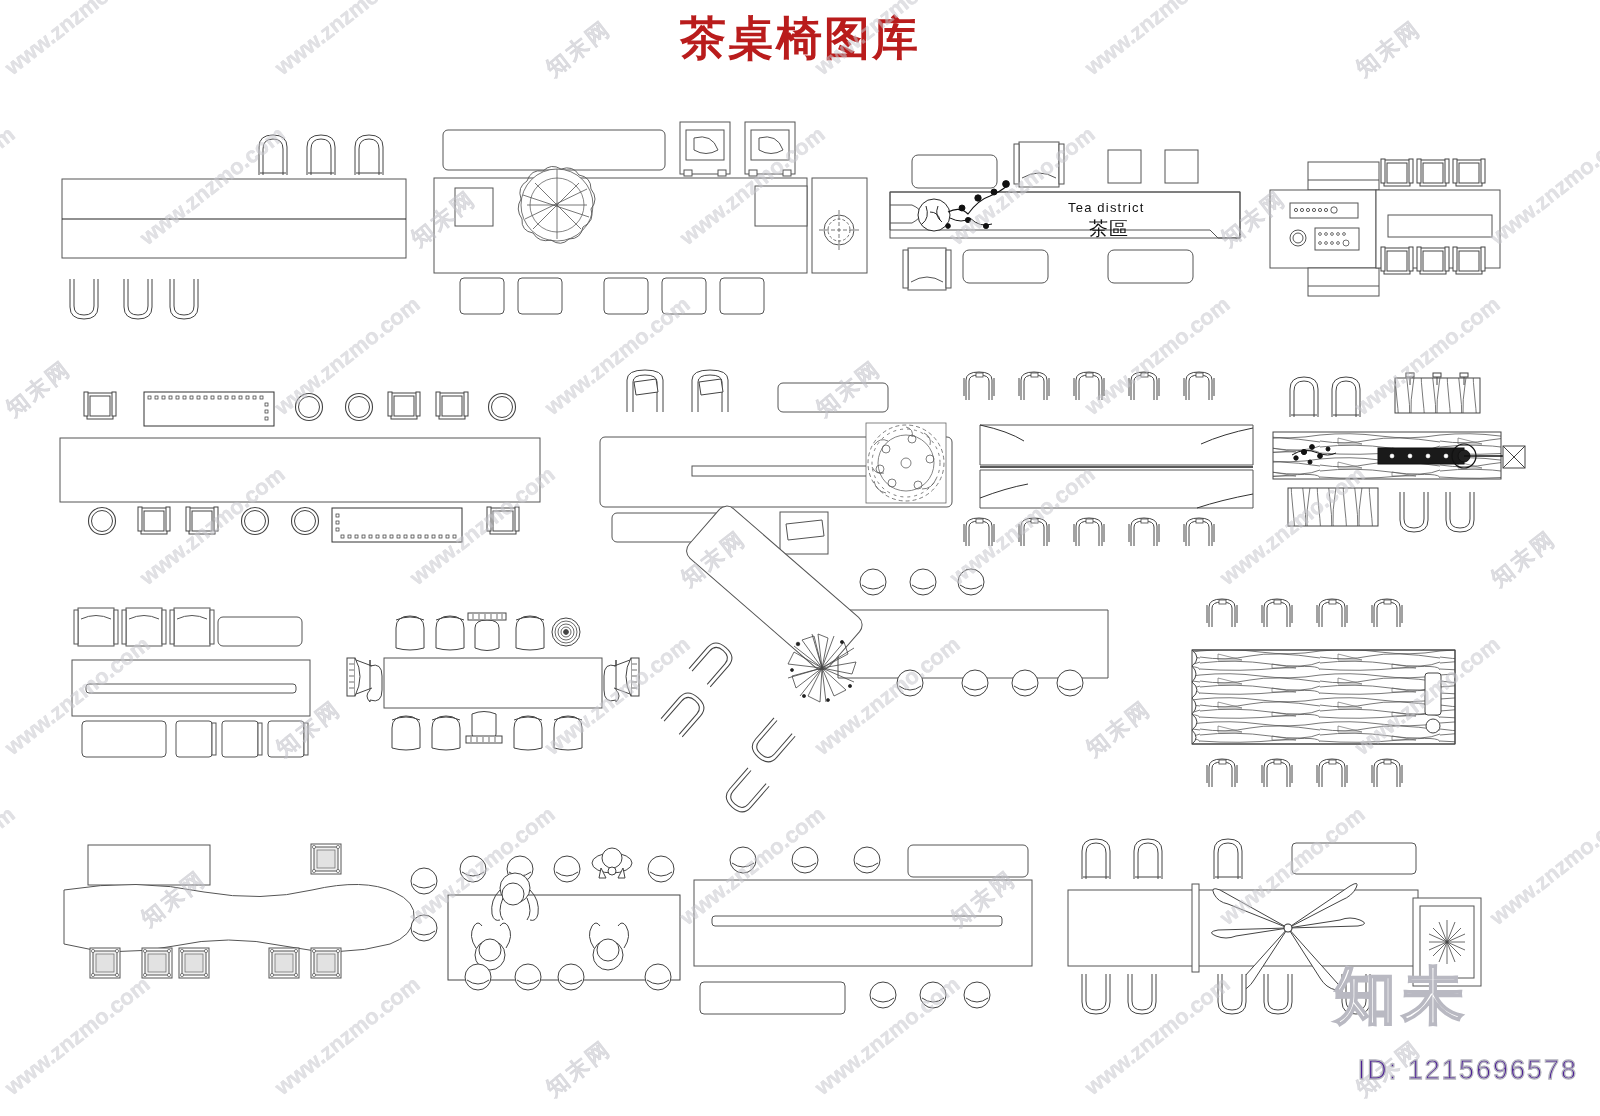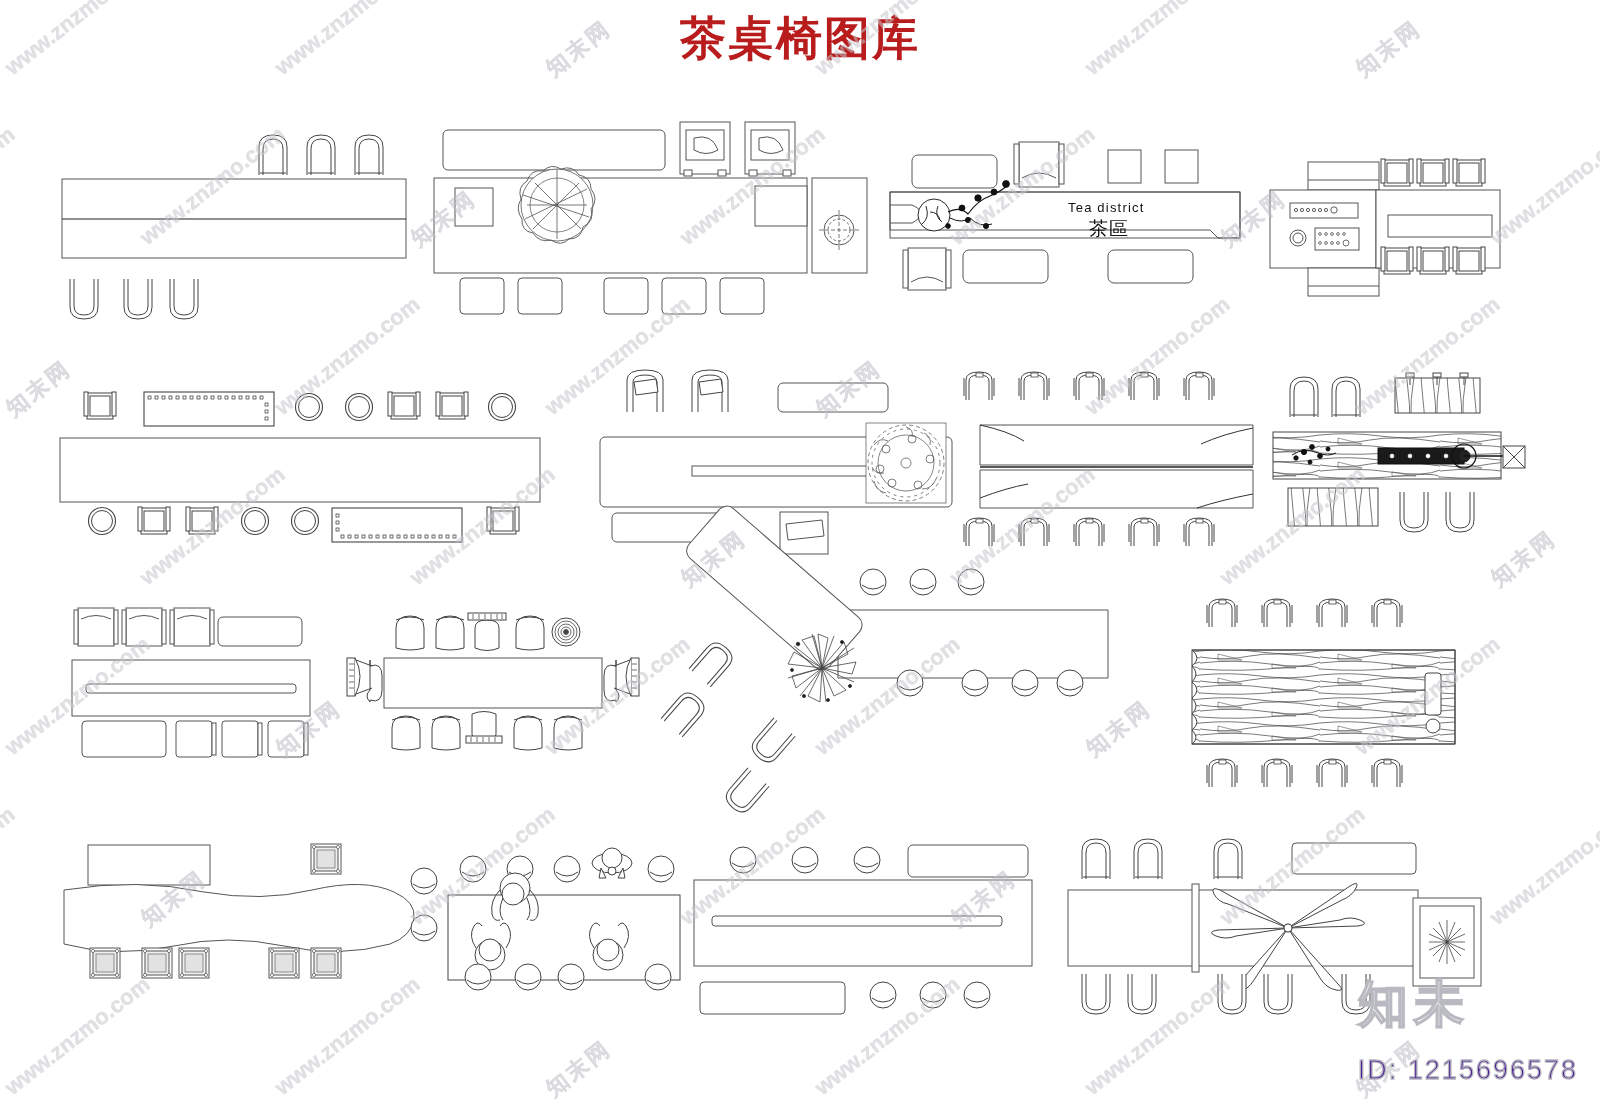--- a/index.html
+++ b/index.html
@@ -44,21 +44,21 @@
   }
   .wm.cn{
     font-family:"DejaVu Sans","Liberation Sans",sans-serif;
     letter-spacing:3px;
     color:#d2d2d8;
   }
 
   
   #brand-logo{
     position:absolute; right:130px; bottom:78px;
-    font-size:50px; letter-spacing:6px;
+    font-size:62px; letter-spacing:6px;
     color:#ffffff;
     -webkit-text-stroke:1.6px #b9b9c2;
     font-family:"DejaVu Sans","Liberation Sans",sans-serif;
     font-weight:700;
     transform:rotate(0deg);
   }
   #asset-id{
     position:absolute; right:22px; bottom:30px;
     font-size:27px; letter-spacing:2px;
     color:#4c1d95;

